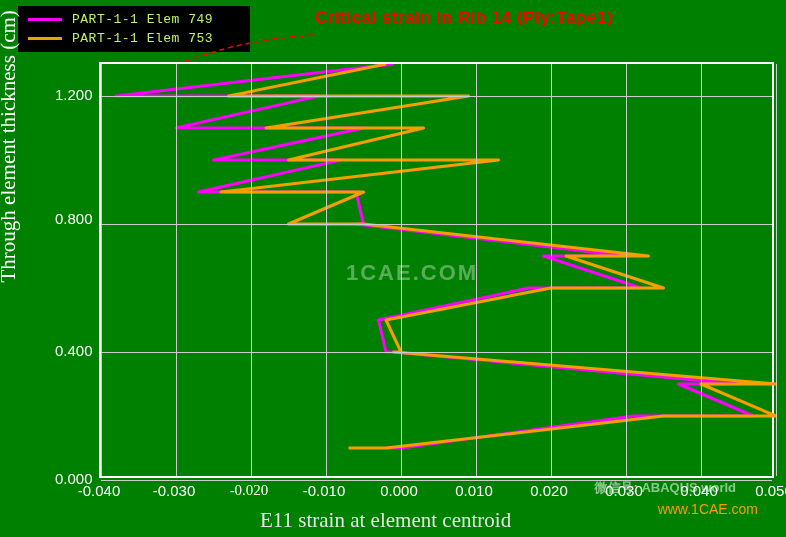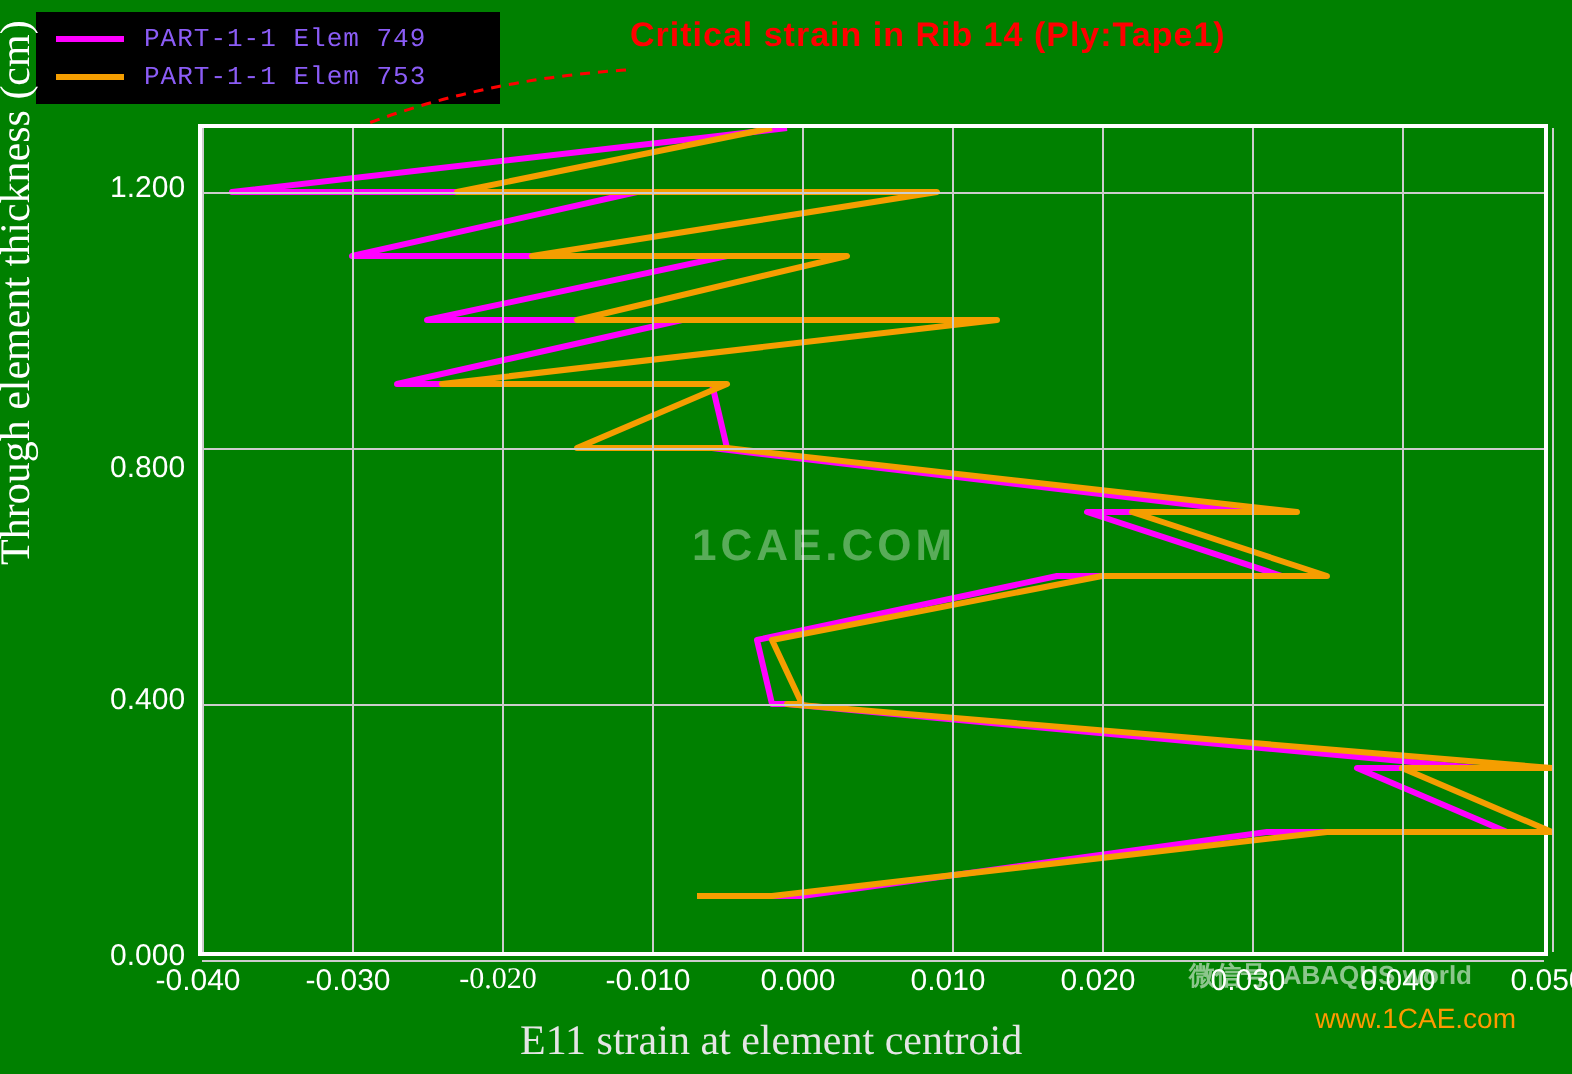--- a/index.html
+++ b/index.html
@@ -27,21 +27,21 @@
   .legend-row {
     display: flex;
     align-items: center;
     gap: 10px;
   }
   .legend-swatch {
     width: 34px;
     height: 3px;
   }
   .legend-label {
-    color: #8b5cf6;
+    color: #bef264;
     font-family: "Courier New", monospace;
     font-size: 13px;
     letter-spacing: 0.5px;
   }
   .annotation {
     position: absolute;
     top: 8px;
     left: 315px;
     color: #ff0000;
     font-weight: bold;
@@ -189,21 +189,21 @@
 
 <div class="ylabel">Through element thickness (cm)</div>
 <div class="xlabel">E11 strain at element centroid</div>
 
 <div class="watermark">1CAE.COM</div>
 <div class="wm2">微信号: ABAQUS world</div>
 <div class="wm3">www.1CAE.com</div>
 
 <div class="ytick" style="top: 478px;">0.000</div>
 <div class="ytick" style="top: 350px;">0.400</div>
-<div class="ytick" style="top: 234px;">0.800</div>
+<div class="ytick" style="top: 218px;">0.800</div>
 <div class="ytick" style="top: 94px;">1.200</div>
 <div class="xtick" style="left: 99px;">-0.040</div>
 <div class="xtick" style="left: 174px;">-0.030</div>
 <div class="xtick" style="left: 249px; font-family: Liberation Serif, serif;">-0.020</div>
 <div class="xtick" style="left: 324px;">-0.010</div>
 <div class="xtick" style="left: 399px;">0.000</div>
 <div class="xtick" style="left: 474px;">0.010</div>
 <div class="xtick" style="left: 549px;">0.020</div>
 <div class="xtick" style="left: 624px;">0.030</div>
 <div class="xtick" style="left: 699px;">0.040</div>

